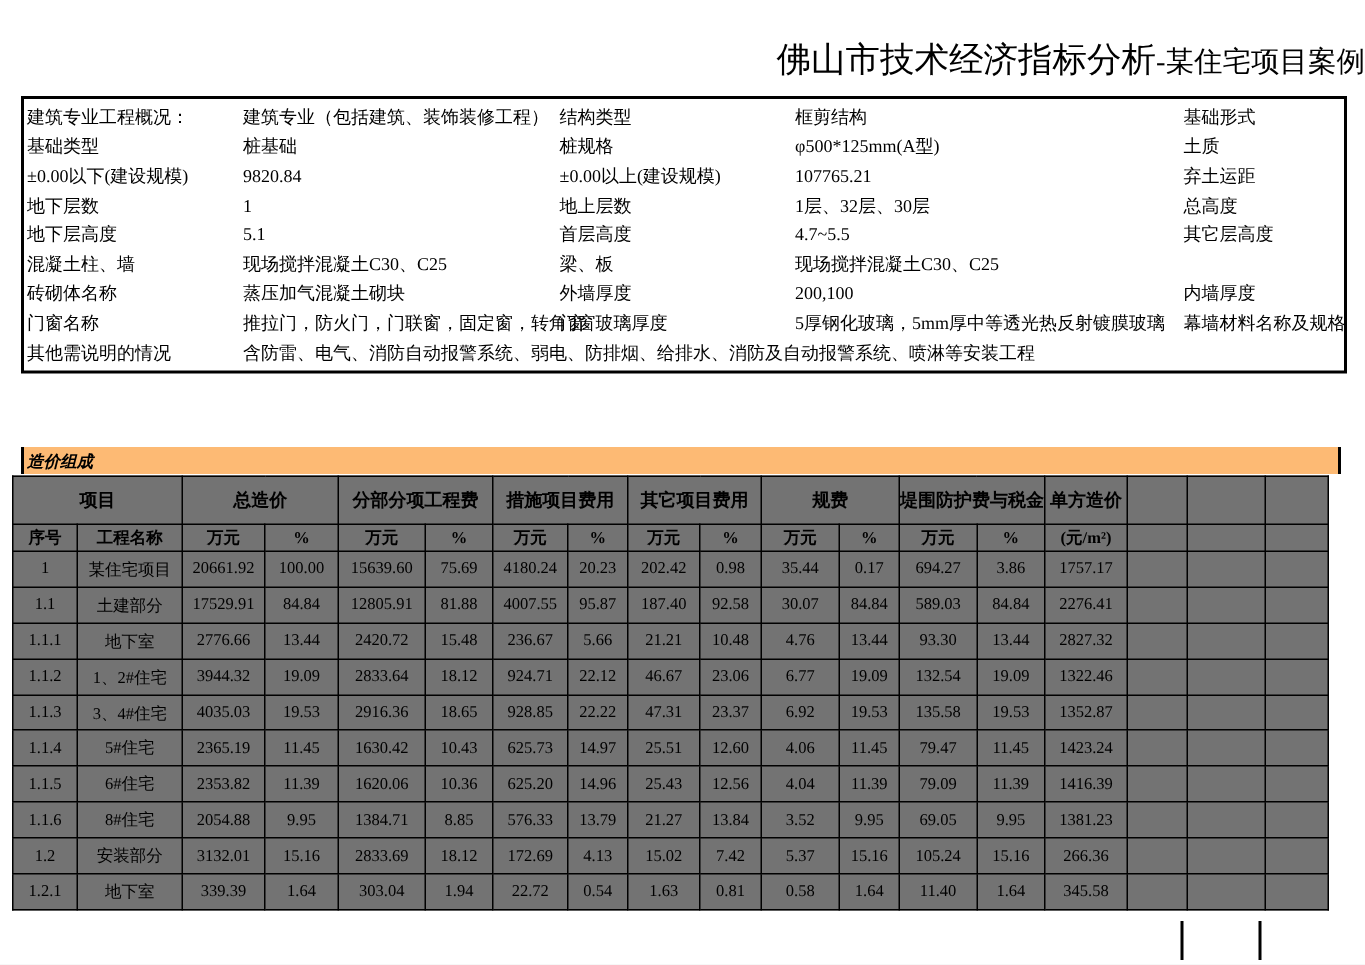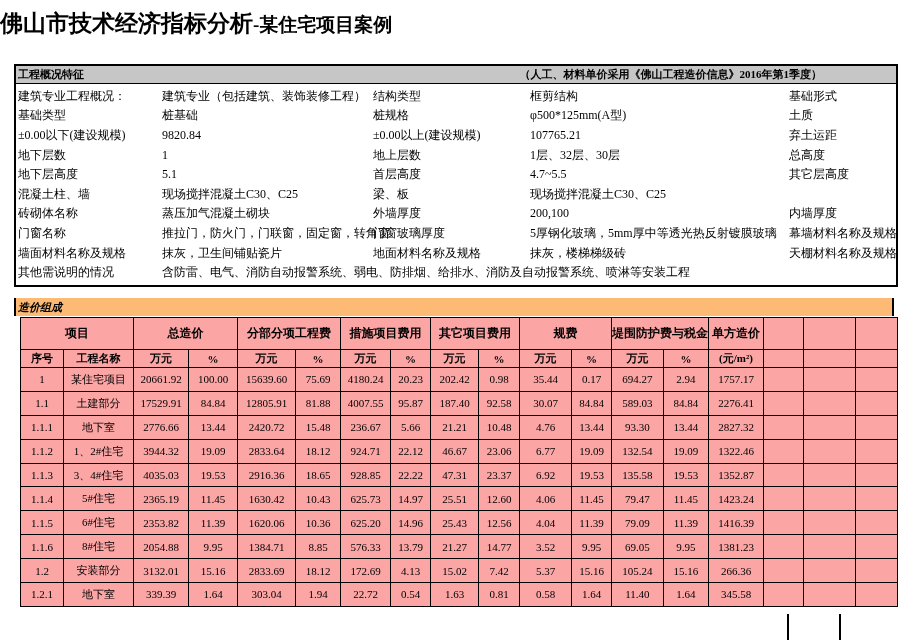--- a/index.html
+++ b/index.html
@@ -1,22 +1,22 @@
 <!DOCTYPE html>
 <html><head>
 <meta charset="utf-8">
 <style>
   html,body{margin:0;padding:0;background:#f2f2f2;}
   .page{
     position:relative;width:910px;height:643px;background:#ffffff;
     font-family:"Liberation Serif","DejaVu Serif",serif;color:#000;overflow:hidden;
   }
   .title{
-    position:absolute;top:8px;left:0;width:100%;text-align:left;
-    font-weight:bold;white-space:nowrap;
+    position:absolute;top:24px;left:0;width:100%;text-align:right;
+    font-weight:normal;white-space:nowrap;
   }
   .title .main{font-size:23px;}
   .title .sub{font-size:19px;}
   
   .overview{
     position:absolute;left:14px;top:64px;width:880px;border:2px solid #000;background:#fff;
   }
   .band{
     background:#c6c6c6;border-bottom:1.5px solid #000;height:17px;
     display:flex;justify-content:space-between;align-items:center;
@@ -30,22 +30,22 @@
   }
   .ov-row span{white-space:nowrap;overflow:visible;}
   .ov-v3{text-align:left;}
   
   .cost-band{
     position:absolute;left:14px;top:298px;width:880px;height:18px;background:#fdba74;
     border-left:2px solid #000;border-right:2px solid #000;
     font-size:11px;font-weight:bold;display:flex;align-items:center;padding-left:2px;box-sizing:border-box;font-style:italic;
   }
   table.cost{
-    position:absolute;left:20px;top:317px;border-collapse:collapse;table-layout:fixed;
-    background:#fca5a5;
+    position:absolute;left:8px;top:317px;border-collapse:collapse;table-layout:fixed;
+    background:#737373;
     padding-left:44px;
   }
   table.cost th,table.cost td{
     border:1.5px solid #000;padding:0;text-align:center;vertical-align:middle;
     font-size:11px;overflow:hidden;white-space:nowrap;
   }
   table.cost thead tr.g th{height:31px;font-size:12px;font-weight:bold;}
   table.cost thead tr.s th{height:17px;font-weight:bold;}
   table.cost tbody td{height:22.9px;font-weight:normal;}
   .stub{position:absolute;width:1.5px;background:#000;top:614px;height:26px;}
@@ -53,24 +53,20 @@
 </head>
 <body>
 
 <div class="page">
 
   <div class="title">
     <span class="main">佛山市技术经济指标分析</span><span class="sub">-某住宅项目案例</span>
   </div>
 
   <div class="overview">
-    <div class="band">
-      <span>工程概况特征</span>
-      <span class="note">（人工、材料单价采用《佛山工程造价信息》2016年第1季度）</span>
-    </div>
     <div class="ov-rows" id="ov-rows">
         <div class="ov-row">
           <span class="ov-l1">建筑专业工程概况：</span>
           <span class="ov-v1">建筑专业（包括建筑、装饰装修工程）</span>
           <span class="ov-l2">结构类型</span>
           <span class="ov-v2">框剪结构</span>
           <span class="ov-l3">基础形式</span>
           <span class="ov-v3">预应力管桩</span>
         </div>
         <div class="ov-row">
@@ -121,28 +117,20 @@
           <span class="ov-l3">内墙厚度</span>
           <span class="ov-v3">200,100</span>
         </div>
         <div class="ov-row">
           <span class="ov-l1">门窗名称</span>
           <span class="ov-v1">推拉门，防火门，门联窗，固定窗，转角窗</span>
           <span class="ov-l2">门窗玻璃厚度</span>
           <span class="ov-v2">5厚钢化玻璃，5mm厚中等透光热反射镀膜玻璃</span>
           <span class="ov-l3">幕墙材料名称及规格</span>
           <span class="ov-v3">无</span>
-        </div>
-        <div class="ov-row">
-          <span class="ov-l1">墙面材料名称及规格</span>
-          <span class="ov-v1">抹灰，卫生间铺贴瓷片</span>
-          <span class="ov-l2">地面材料名称及规格</span>
-          <span class="ov-v2">抹灰，楼梯梯级砖</span>
-          <span class="ov-l3">天棚材料名称及规格</span>
-          <span class="ov-v3">抹灰</span>
         </div>
         <div class="ov-row">
           <span class="ov-l1">其他需说明的情况</span>
           <span class="ov-v1">含防雷、电气、消防自动报警系统、弱电、防排烟、给排水、消防及自动报警系统、喷淋等安装工程</span>
           <span class="ov-l2"></span>
           <span class="ov-v2"></span>
           <span class="ov-l3"></span>
           <span class="ov-v3"></span>
         </div>
       </div>
@@ -216,21 +204,21 @@
           <td>100.00</td>
           <td>15639.60</td>
           <td>75.69</td>
           <td>4180.24</td>
           <td>20.23</td>
           <td>202.42</td>
           <td>0.98</td>
           <td>35.44</td>
           <td>0.17</td>
           <td>694.27</td>
-          <td>2.94</td>
+          <td>3.86</td>
           <td>1757.17</td>
           <td></td>
           <td></td>
           <td></td>
         </tr>
         <tr>
           <td>1.1</td>
           <td>土建部分</td>
           <td>17529.91</td>
           <td>84.84</td>
@@ -352,21 +340,21 @@
         <tr>
           <td>1.1.6</td>
           <td>8#住宅</td>
           <td>2054.88</td>
           <td>9.95</td>
           <td>1384.71</td>
           <td>8.85</td>
           <td>576.33</td>
           <td>13.79</td>
           <td>21.27</td>
-          <td>14.77</td>
+          <td>13.84</td>
           <td>3.52</td>
           <td>9.95</td>
           <td>69.05</td>
           <td>9.95</td>
           <td>1381.23</td>
           <td></td>
           <td></td>
           <td></td>
         </tr>
         <tr>

